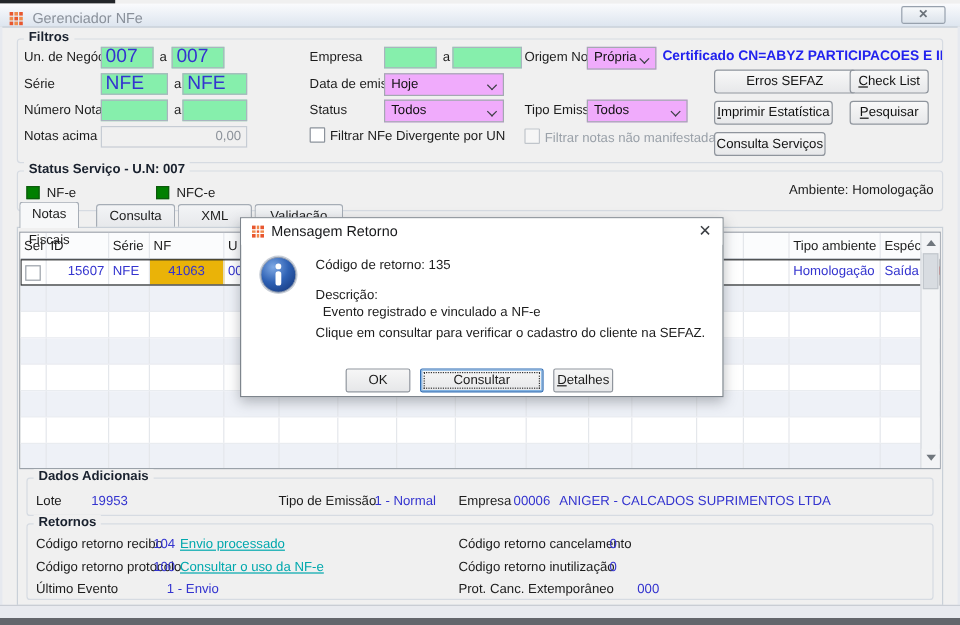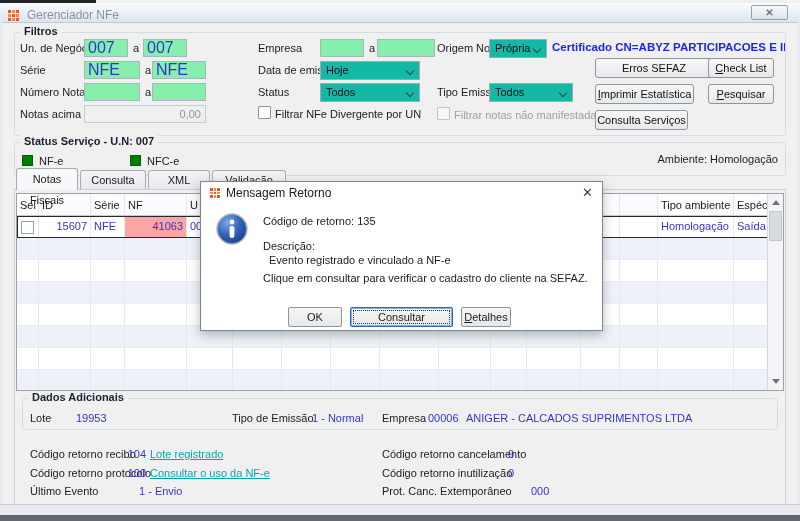--- a/index.html
+++ b/index.html
@@ -34,21 +34,21 @@
     font-weight:bold; color:#19212e; }
 
   .lbl { white-space:nowrap; }
   .lbl-dis { color:#9aa1a9; white-space:nowrap; }
   .blue { color:#3434cf; }
   input.fld { position:absolute; height:18px; border:1px solid #a9b4bf; background:#86efac;
     font-family:"Liberation Sans",sans-serif; font-size:16px; color:#3434cf; padding:0 3px; }
   input.fld:disabled, .fld-dis { background:#f0f0f0; color:#8d939b; }
   .fld-ro { position:absolute; height:18px; border:1px solid #c6ccd4; background:#f0f0f0;
     color:#8d939b; text-align:right; padding:1px 4px; line-height:15px; }
-  .combo { position:absolute; height:19px; border:1px solid #a3a9b1; background:#14b8a6;
+  .combo { position:absolute; height:19px; border:1px solid #a3a9b1; background:#f0abfc;
     padding:2px 18px 0 5px; color:#111; }
   .combo .chev { position:absolute; right:6px; top:6px; width:6px; height:6px;
     border-right:1.4px solid #3c3f44; border-bottom:1.4px solid #3c3f44; transform:rotate(45deg); }
   .chkbox { position:absolute; width:13px; height:13px; border:1px solid #8b929b; background:#fff; border-radius:1px; }
   .chkbox.dis { border-color:#c0c5cb; background:#f6f6f6; }
   .btn { position:absolute; height:20px; border:1px solid #8f959d; border-radius:3px;
     background:linear-gradient(#f8f8f8,#e7e8ea); text-align:center; line-height:18px; color:#111; }
   .accel::first-letter { text-decoration:underline; }
   .cert { font-weight:bold; color:#2222ee; font-size:11.5px; white-space:nowrap; overflow:hidden; }
   .sq { position:absolute; width:11px; height:11px; background:#008000; border:1px solid #0c5a0c; }
@@ -68,21 +68,21 @@
   .trow.stripe { background:#eef1f7; }
   .trow.selected { outline:1px solid #26282b; outline-offset:-1px; }
   .tc { flex:none; border-right:1px solid #e4e7eb; padding:4px 3px 0 3px; overflow:hidden;
     white-space:nowrap; }
   .thead .tc { padding-top:5px; }
   .num { text-align:right; }
   .w0{width:22px}.w1{width:52px}.w2{width:34px}.w3{width:62px}.w4{width:46px}
   .w5{width:49px}.w6{width:49px}.w7{width:49px}.w8{width:59px}.w9{width:52px}
   .w10{width:36px}.w11{width:54px}.w12{width:39px}.w13{width:38px}.w14{width:76px}
   .w15{width:36px}.w16{width:26px}
-  .nf-hl { background:#fca5a5; }
+  .nf-hl { background:#eab308;text-align:center; }
   .cell-chk { width:13px; height:13px; border:1px solid #9aa0a8; background:#fff; margin:1px auto 0; }
   .vsb { position:absolute; right:0; top:0; width:16px; height:196px; background:#f3f4f6; border-left:1px solid #d5d8dc; }
   .vsb .btnup,.vsb .btndn { position:absolute; left:0; width:15px; height:16px; background:#f3f4f6; }
   .vsb .btndn { bottom:0; }
   .tri-up { position:absolute; left:4px; top:6px; width:0; height:0;
     border-left:4px solid transparent; border-right:4px solid transparent; border-bottom:5px solid #70767d; }
   .tri-dn { position:absolute; left:4px; bottom:6px; width:0; height:0;
     border-left:4px solid transparent; border-right:4px solid transparent; border-top:5px solid #70767d; }
   .vsb .thumb { position:absolute; left:1px; top:17px; width:13px; height:30px; background:#d8dce1; border:1px solid #c2c7cd; }
 
@@ -179,21 +179,21 @@
 
   <div class="abs grp" style="left:14px; top:142px; width:772px; height:34px;">
     <span class="legend">Status Serviço - U.N: 007</span>
   </div>
   <div class="sq" style="left:22px; top:155px;"></div>
   <div class="abs lbl" style="left:39px; top:155px;">NF-e</div>
   <div class="sq" style="left:130px; top:155px;"></div>
   <div class="abs lbl" style="left:147px; top:155px;">NFC-e</div>
   <div class="abs lbl" style="right:22px; top:153px;">Ambiente: Homologação</div>
 
-  <div class="tab active" style="left:16px; top:168px; width:62px; height:22px; line-height:21px;">Notas Fiscais</div>
+  <div class="tab active" style="left:16px; top:168px; width:50px; height:22px; line-height:21px;">Notas Fiscais</div>
   <div class="tab" style="left:80px; top:170px; width:66px; height:20px; line-height:19px;">Consulta NFe</div>
   <div class="tab" style="left:148px; top:170px; width:62px; height:20px; line-height:19px;">XML</div>
   <div class="tab" style="left:212px; top:170px; width:74px; height:20px; line-height:19px;">Validação XML</div>
   <div class="abs tabpanel"></div>
 
   <div class="abs grid">
     <div class="thead">
       <div class="tc w0">Sel</div>
       <div class="tc w1">ID</div>
       <div class="tc w2">Série</div>
@@ -389,23 +389,26 @@
     <span class="legend">Dados Adicionais</span>
   </div>
   <div class="abs lbl" style="left:30px; top:412px;">Lote</div>
   <div class="abs blue" style="left:76px; top:412px;">19953</div>
   <div class="abs lbl" style="left:232px; top:412px;">Tipo de Emissão</div>
   <div class="abs blue" style="left:312px; top:412px;">1 - Normal</div>
   <div class="abs lbl" style="left:382px; top:412px;">Empresa</div>
   <div class="abs blue" style="left:428px; top:412px;">00006</div>
   <div class="abs blue" style="left:466px; top:412px;">ANIGER - CALCADOS SUPRIMENTOS LTDA</div>
 
+  <div class="abs grp" style="left:22px; top:436px; width:756px; height:64px; background:#f0f0f0;">
+    <span class="legend">Retornos</span>
+  </div>
   <div class="abs lbl" style="left:30px; top:448px;">Código retorno recibo</div>
   <div class="abs blue num" style="left:126px; top:448px; width:20px;">104</div>
-  <div class="abs link" style="left:150px; top:448px;">Lote registrado</div>
+  <div class="abs link" style="left:150px; top:448px;">Envio processado</div>
   <div class="abs lbl" style="left:30px; top:467px;">Código retorno protocolo</div>
   <div class="abs blue num" style="left:126px; top:467px; width:20px;">100</div>
   <div class="abs link" style="left:150px; top:467px;">Consultar o uso da NF-e</div>
   <div class="abs lbl" style="left:30px; top:485px;">Último Evento</div>
   <div class="abs blue" style="left:139px; top:485px;">1 - Envio</div>
   <div class="abs lbl" style="left:382px; top:448px;">Código retorno cancelamento</div>
   <div class="abs blue" style="left:508px; top:448px;">0</div>
   <div class="abs lbl" style="left:382px; top:467px;">Código retorno inutilização</div>
   <div class="abs blue" style="left:508px; top:467px;">0</div>
   <div class="abs lbl" style="left:382px; top:485px;">Prot. Canc. Extemporâneo</div>

